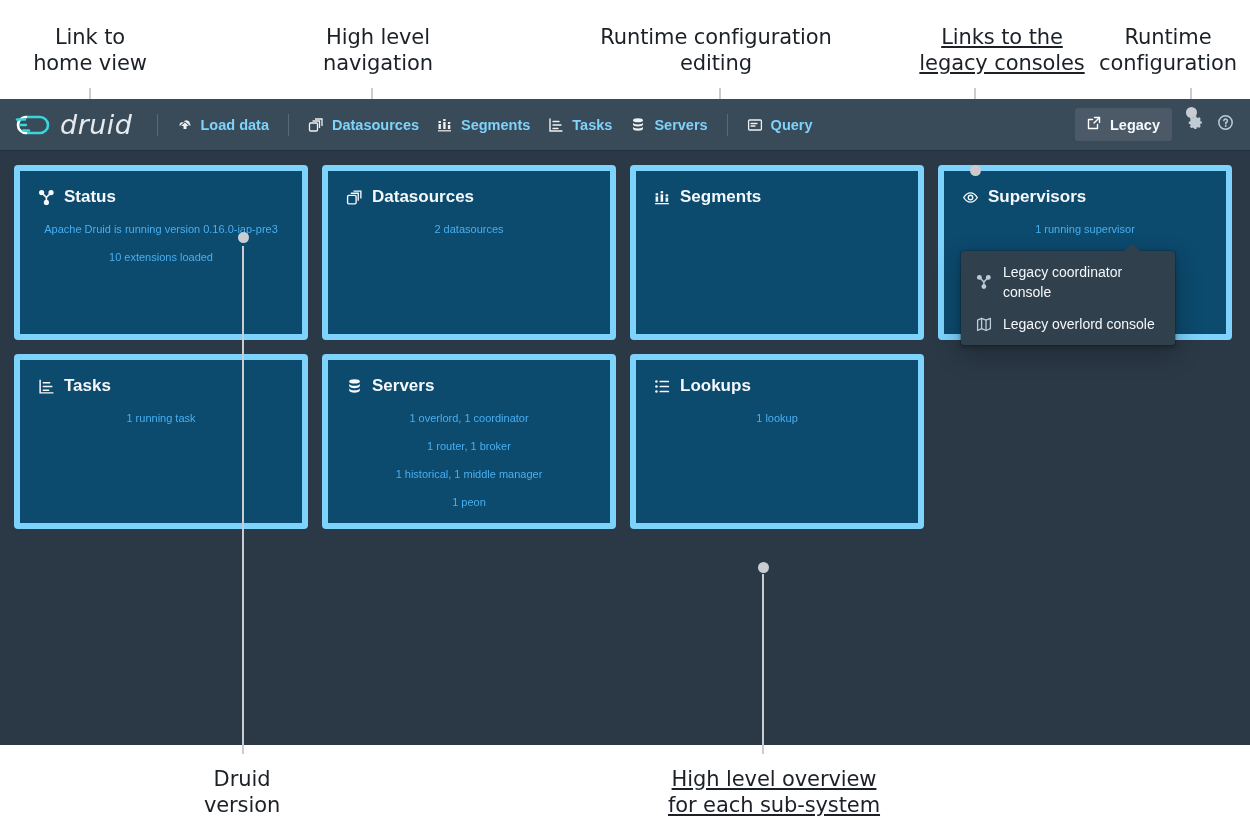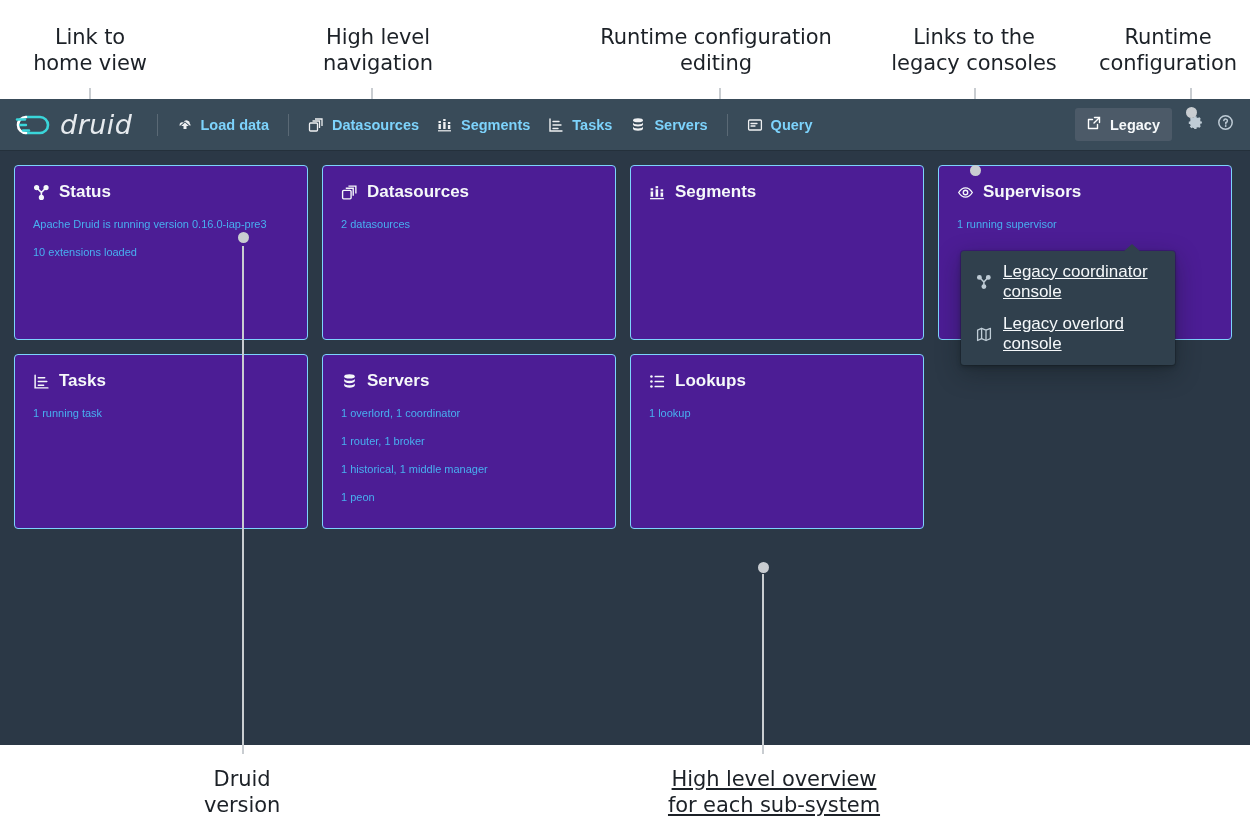--- a/index.html
+++ b/index.html
@@ -117,43 +117,43 @@
     width: 0; height: 0;
     border-left: 9px solid transparent;
     border-right: 9px solid transparent;
     border-bottom: 8px solid #30404d;
     z-index: 41;
   }
   .menu-item {
     display: flex; align-items: center; gap: 11px;
     padding: 6px 12px 6px 15px;
     color: #f5f8fa;
-    font-size: 17px;
+    font-size: 14px;
     line-height: 20px;
     cursor: pointer;
-    text-decoration: underline;
   }
   .menu-item .m-ico { width: 16px; height: 16px; display: flex; color: #bfccd6; }
 
   
   .cards {
     position: relative;
     display: grid;
     grid-template-columns: repeat(4, 294px);
     gap: 14px;
     padding: 15px 14px;
   }
   .card {
-    background: #4c1d95;
-    border: 1px solid #7dd3fc;
+    background: #0c4a6e;
+    border: 6px solid #7dd3fc;
     border-radius: 4px;
     height: 175px;
     padding: 16px 18px;
     cursor: pointer;
     overflow: hidden;
+    text-align: center;
   }
   .card-head {
     display: flex; align-items: center; gap: 9px;
     color: #f5f8fa;
     font-size: 17px;
     font-weight: bold;
     margin-bottom: 13px;
   }
   .card-head .c-ico { width: 17px; height: 17px; display: flex; }
   .card-line {
@@ -181,21 +181,21 @@
     <div class="annot-line" style="left:371px;top:88px;height:14px;"></div>
     <div class="annot-dot" style="left:367px;top:100px;"></div>
   </div>
   <div>
     <div class="annot-label" style="left:566px;top:24px;width:300px;">Runtime configuration
 editing</div>
     <div class="annot-line" style="left:719px;top:88px;height:14px;"></div>
     <div class="annot-dot" style="left:715px;top:100px;"></div>
   </div>
   <div>
-    <div class="annot-label" style="left:874px;top:24px;width:200px;">Links to the
+    <div class="annot-label" style="left:902px;top:24px;width:200px;text-decoration:underline;">Links to the
 legacy consoles</div>
     <div class="annot-line" style="left:974px;top:88px;height:83px;"></div>
     <div class="annot-dot" style="left:970px;top:165px;z-index:50;"></div>
   </div>
   <div>
     <div class="annot-label" style="left:1068px;top:24px;width:200px;">Runtime
 configuration</div>
     <div class="annot-line" style="left:1190px;top:88px;height:22px;"></div>
     <div class="annot-dot" style="left:1186px;top:107px;z-index:50;"></div>
   </div>

